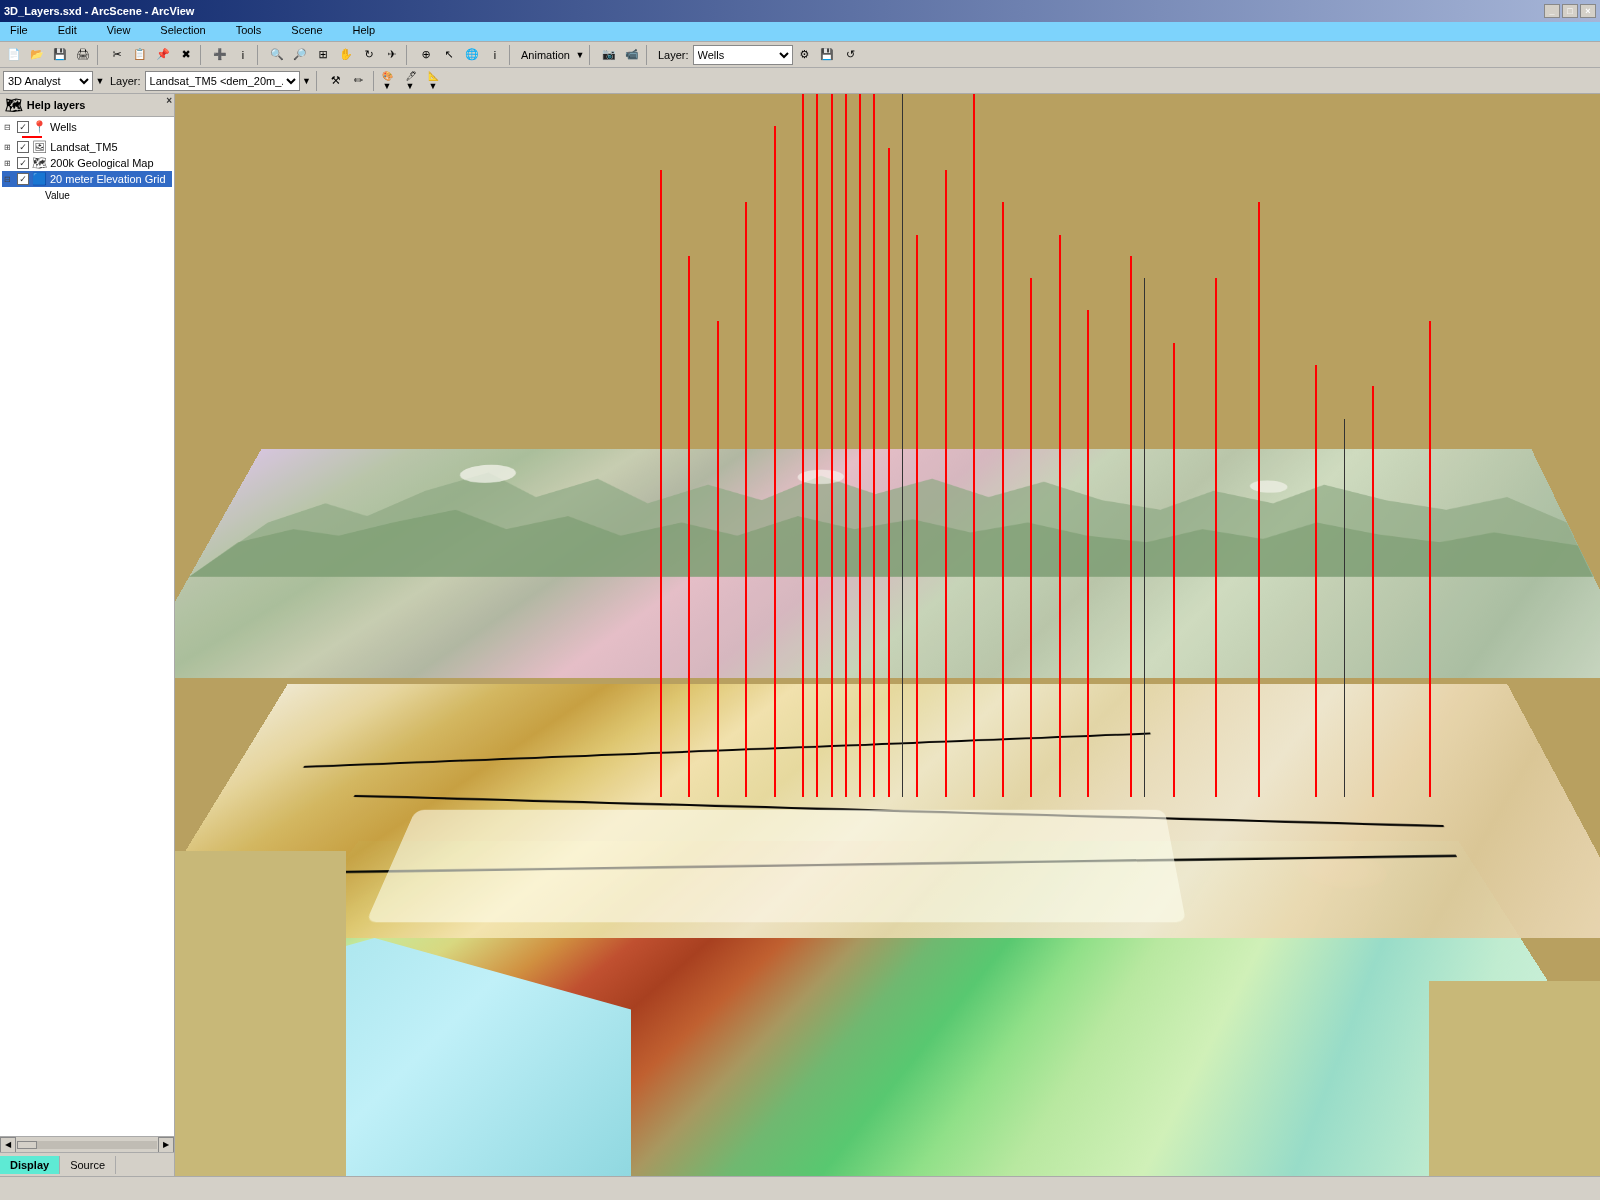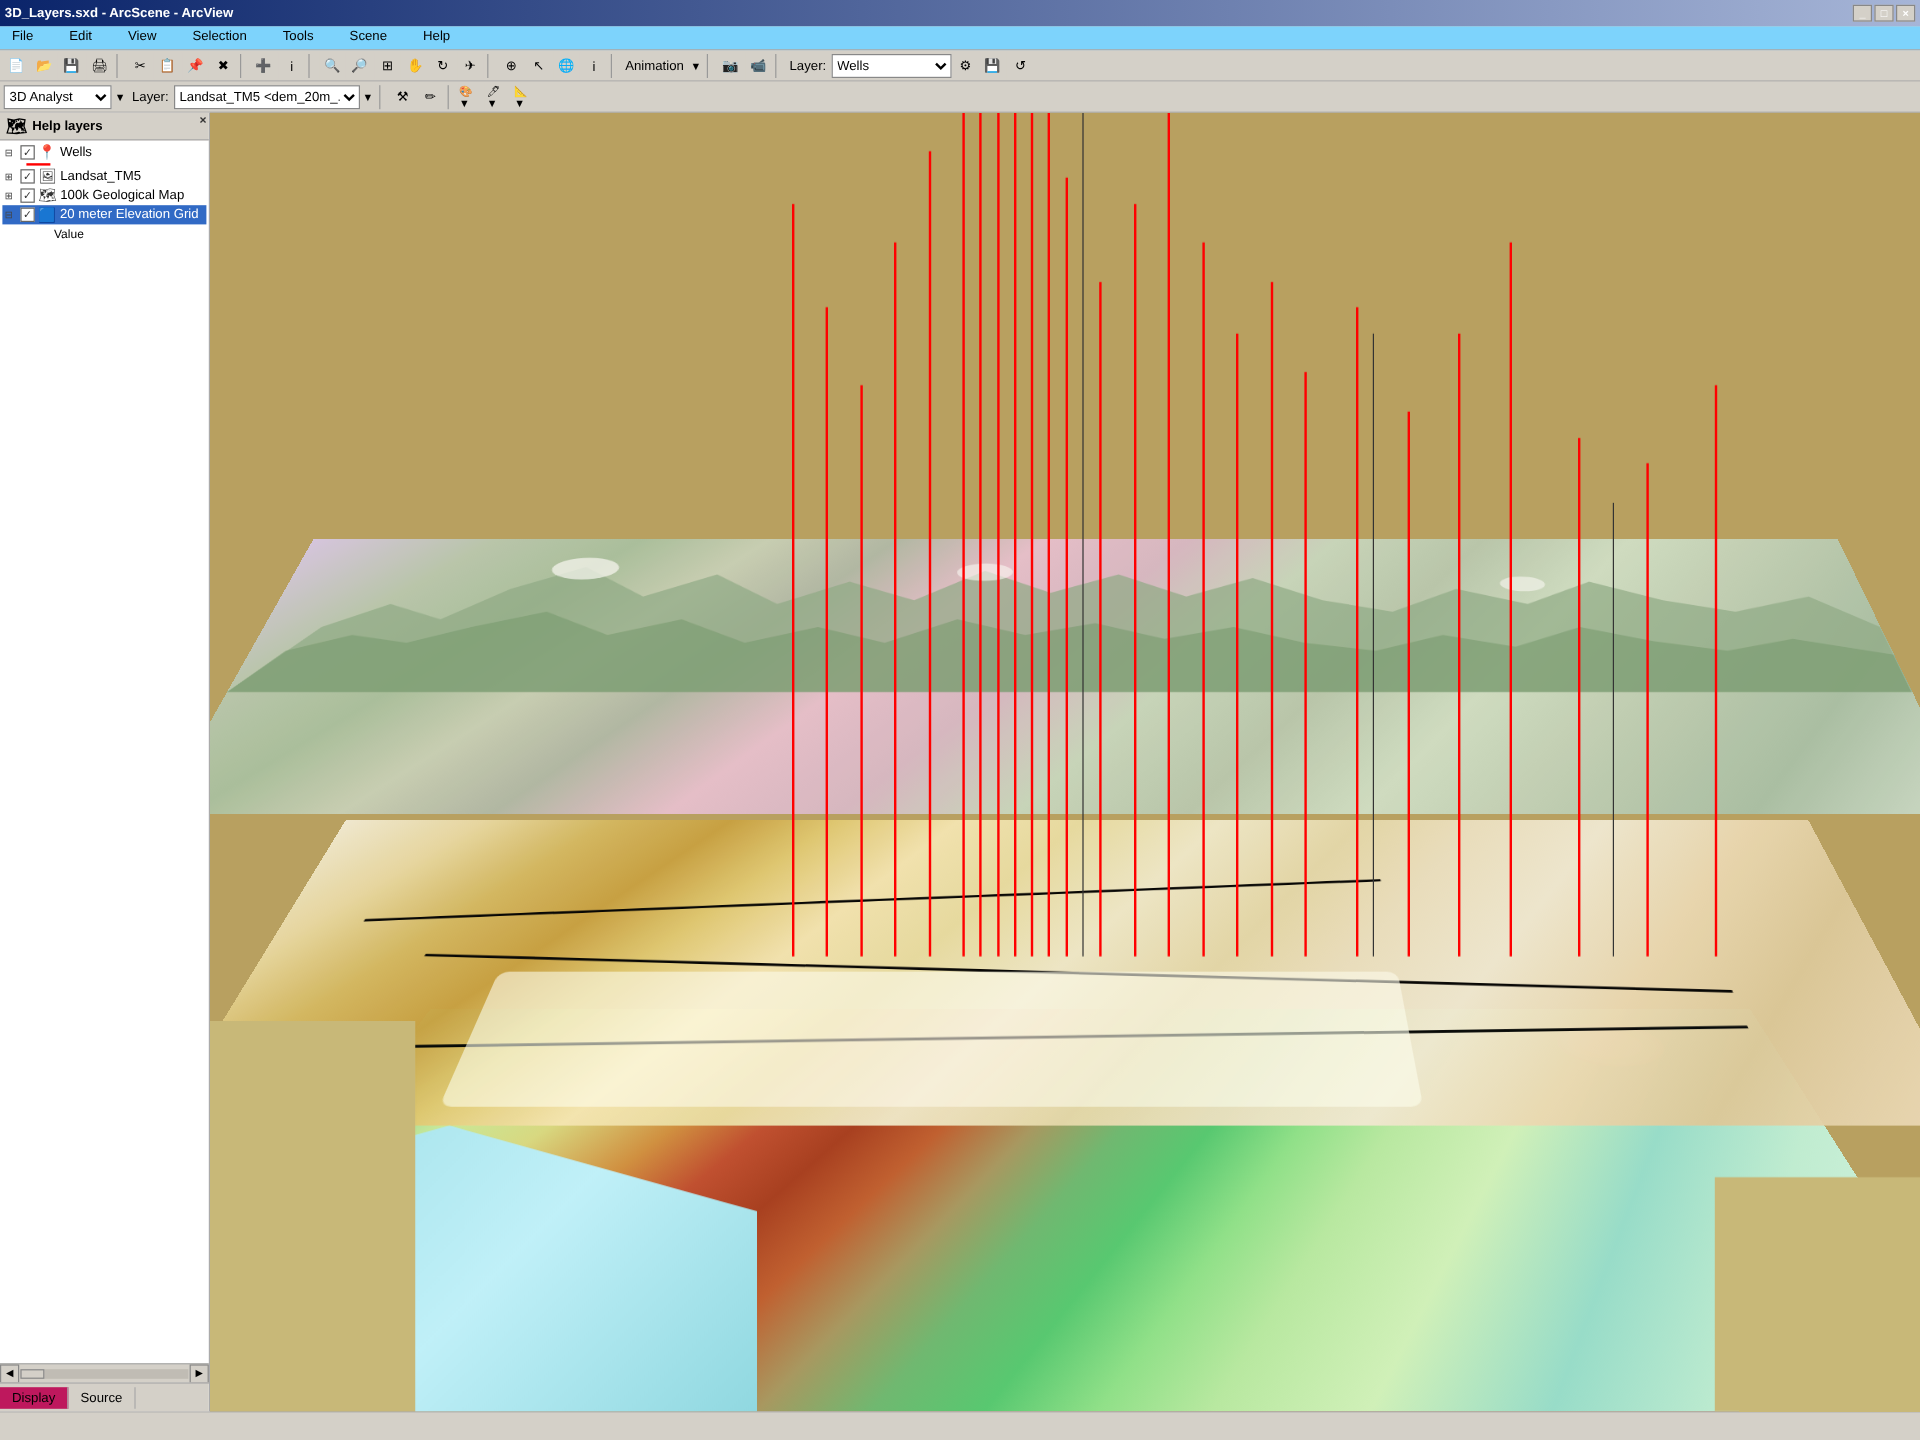--- a/index.html
+++ b/index.html
@@ -145,21 +145,21 @@
       border-top: 1px solid #aaa;
       display: flex;
       align-items: center;
     }
     .footer-tab {
       padding: 3px 10px;
       font-size: 11px;
       border-right: 1px solid #aaa;
       cursor: pointer;
     }
-    .footer-tab.active { background: #be185d; font-weight: normal; }
+    .footer-tab.active { background: #5eead4; font-weight: bold; }
     #scrollbar-h {
       height: 16px;
       background: #d4d0c8;
       border-top: 1px solid #aaa;
       display: flex;
       align-items: center;
     }
     .scroll-arrow {
       width: 16px; height: 16px;
       border: 1px solid #888;
@@ -338,21 +338,21 @@
         <span class="expand-btn">⊞</span>
         <div class="tree-check chk-yes"></div>
         <span style="font-size:12px; color:#333;">🖼</span>
         <span>Landsat_TM5</span>
       </div>
 
       <div class="tree-item">
         <span class="expand-btn">⊞</span>
         <div class="tree-check chk-yes"></div>
         <span style="font-size:12px; color:#333;">🗺</span>
-        <span>100k Geological Map</span>
+        <span>200k Geological Map</span>
       </div>
 
       <div class="tree-item selected">
         <span class="expand-btn">⊟</span>
         <div class="tree-check chk-yes"></div>
         <span style="font-size:12px;">🟦</span>
         <span>20 meter Elevation Grid</span>
       </div>
 
       <div style="margin-left: 28px; padding: 3px 15px;">

